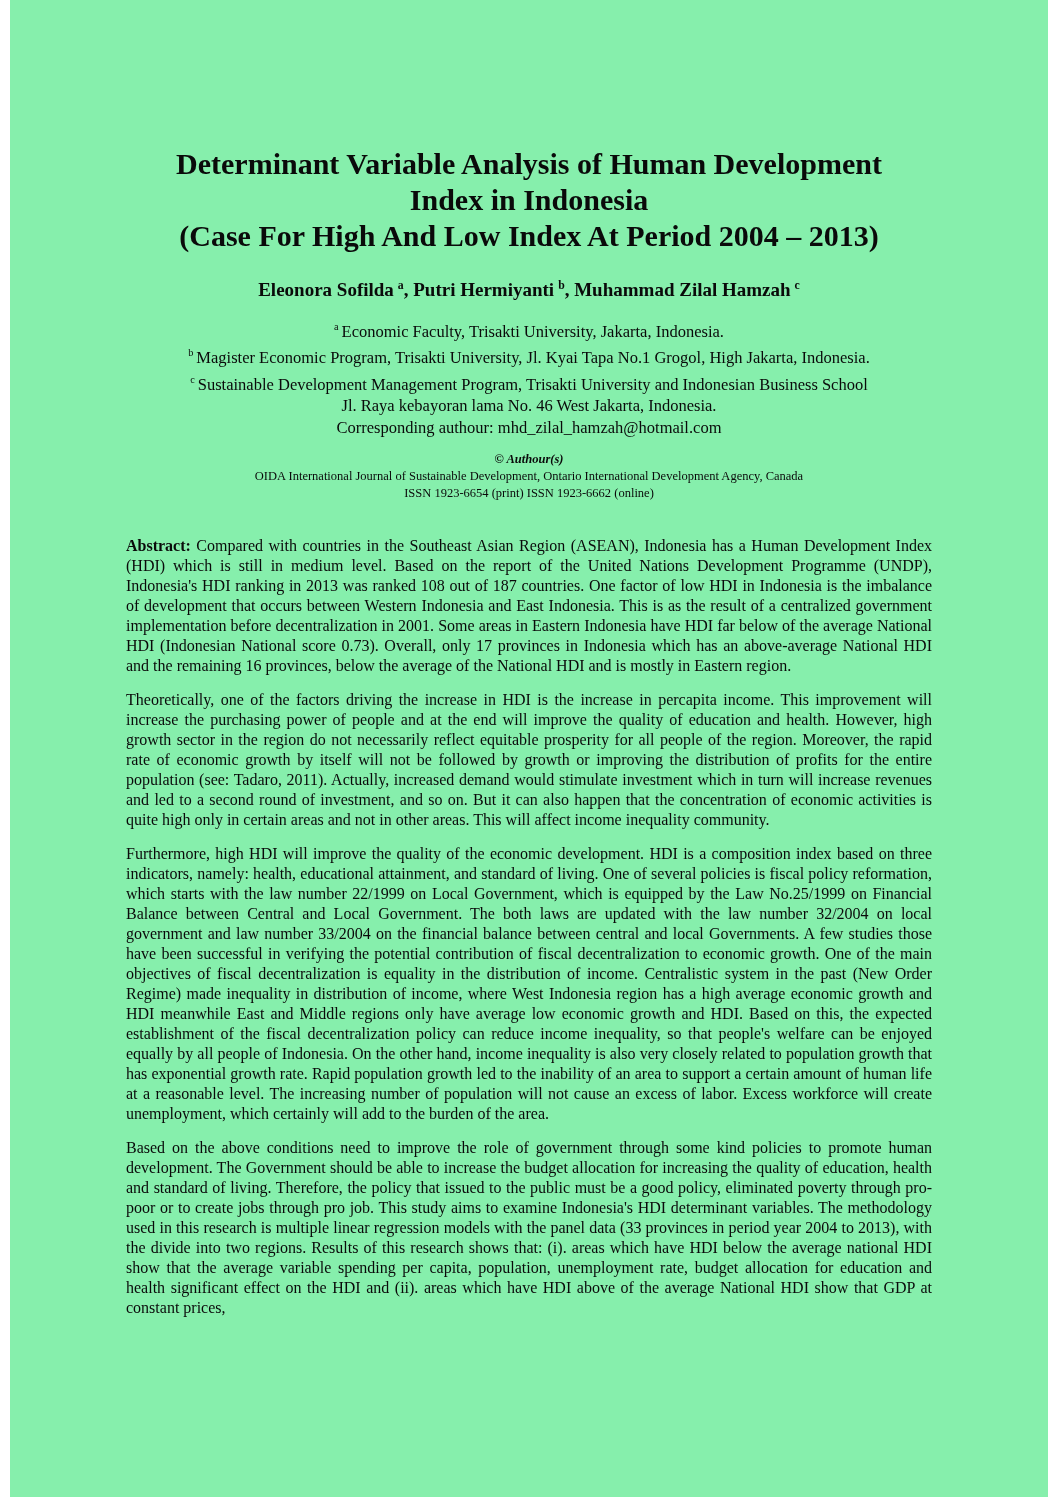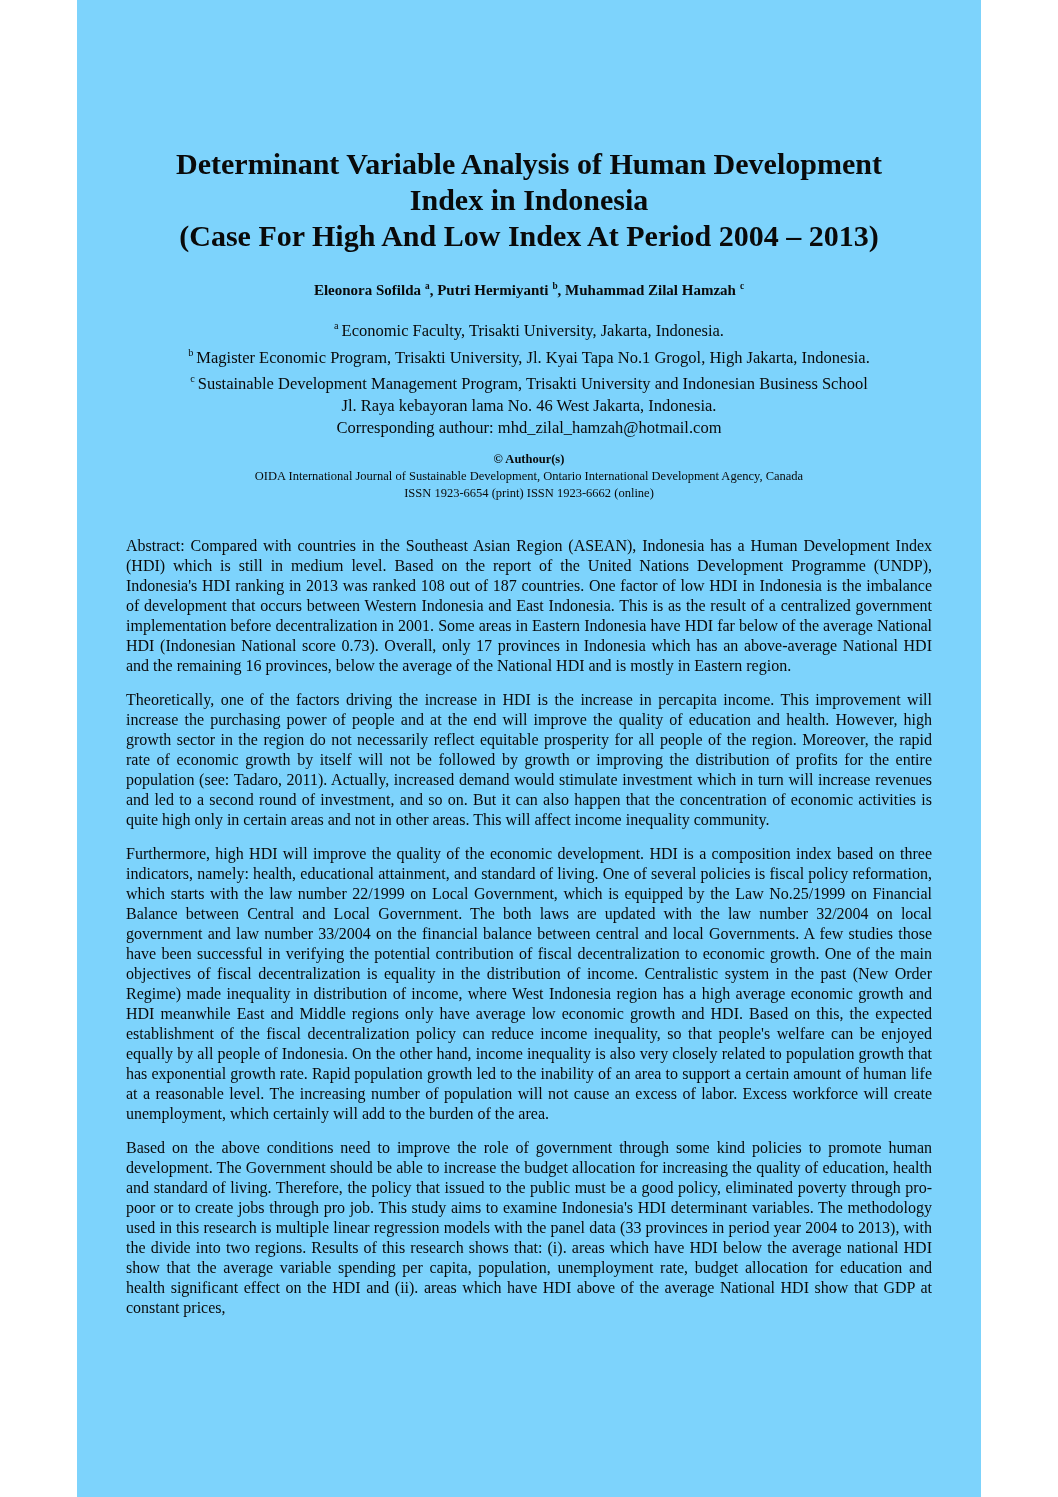--- a/index.html
+++ b/index.html
@@ -2,24 +2,24 @@
 <html><head>
 <meta charset="utf-8">
 <style>
   html, body {
     margin: 0;
     padding: 0;
     background: #ffffff;
   }
   .page {
     position: relative;
-    width: 904px;
+    width: 1038px;
     height: 1497px;
     margin: 0 auto;
-    background: #7dd3fc;
+    background: #86efac;
     color: #0a0a0a;
     font-family: "Liberation Serif", "DejaVu Serif", serif;
     overflow: hidden;
     box-sizing: border-box;
     padding-top: 126px;
   }
   .content {
     width: 806px;
     margin: 0 auto;
   }
@@ -27,21 +27,21 @@
     text-align: center;
     font-weight: bold;
     font-size: 30px;
     line-height: 36px;
     letter-spacing: 0px;
   }
   .authors-line {
     margin-top: 15px;
     text-align: center;
     font-weight: bold;
-    font-size: 15px;
+    font-size: 19px;
     line-height: 24px;
   }
   .authors-line sup {
     font-size: 62%;
     font-weight: bold;
     margin-left: 4px;
   }
   .affiliations {
     margin-top: 13px;
     text-align: center;
@@ -53,32 +53,33 @@
     margin-right: 3px;
   }
   .copyright {
     margin-top: 12px;
     text-align: center;
     font-size: 12.5px;
     line-height: 17px;
   }
   .copyright .c-first {
     font-weight: bold;
+    font-style: italic;
   }
   .body-text {
     margin-top: 34px;
     font-size: 16px;
     line-height: 20px;
     text-align: justify;
   }
   .body-text p {
     margin: 0 0 14px 0;
   }
   .abstract-label {
-    font-weight: normal;
+    font-weight: bold;
   }
 </style>
 </head>
 <body>
 
 <div class="page">
   <div class="content">
 
     <h1 class="title">
       <span>Determinant Variable Analysis of Human Development</span><br>

